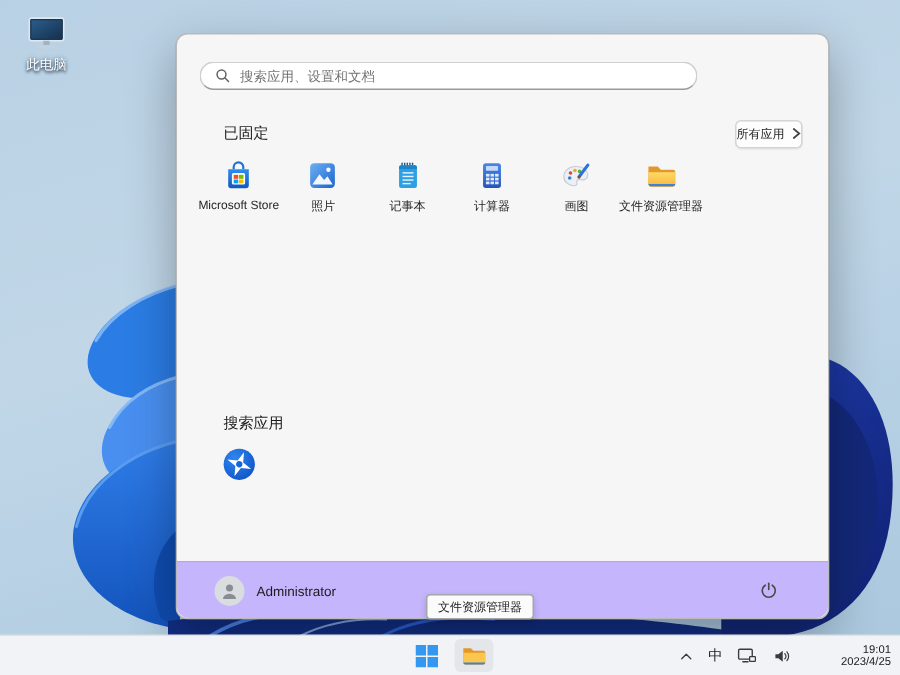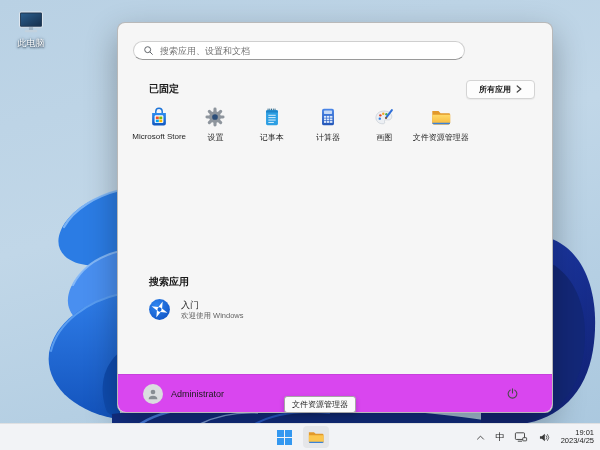--- a/index.html
+++ b/index.html
@@ -22,38 +22,37 @@
     box-shadow:0 12px 32px rgba(0,0,0,.30);box-sizing:border-box;
   }
   .search-input{
     position:absolute;top:18px;left:15px;width:332px;height:19px;box-sizing:border-box;
     border:1px solid #cfcfcf;border-bottom-color:#9a9a9a;border-radius:10px;
     background:#fff;font-size:9px;color:#767676;padding:0 8px 0 26px;outline:none;
     font-family:inherit;
   }
   .search-glyph{position:absolute;top:22px;left:25px;width:11px;height:11px;pointer-events:none;}
   .pinned-header-row{position:absolute;top:56px;left:31px;right:17px;height:20px;display:flex;align-items:center;justify-content:space-between;}
-  .section-title{font-size:10px;font-weight:bold;color:#1b1b1b;}
+  .section-title{font-size:10px;font-weight:normal;color:#1b1b1b;}
   .all-apps-btn{
     display:flex;align-items:center;gap:5px;background:#fdfdfd;border:1px solid #d4d4d4;
-    border-radius:4px;padding:3px 12px;font-size:8px;color:#1b1b1b;cursor:default;
+    border-radius:4px;padding:3px 0;font-size:8px;color:#1b1b1b;cursor:default;
     box-shadow:0 1px 1px rgba(0,0,0,.05);
-    font-weight:bold;
   }
   .pinned-grid{position:absolute;top:83px;left:13px;width:338px;display:grid;grid-template-columns:repeat(6,56.3px);row-gap:9px;}
   .app-cell{height:42px;display:flex;flex-direction:column;align-items:center;justify-content:flex-start;border-radius:4px;text-align:right;}
   .app-cell svg{width:22px;height:22px;flex:none;}
   .app-lbl{margin-top:4px;font-size:8px;color:#1f1f1f;white-space:nowrap;}
   .rec-header{position:absolute;top:252px;left:31px;}
   .rec-item{position:absolute;top:271px;left:26px;display:flex;align-items:center;gap:9px;padding:3px;border-radius:4px;}
   .rec-item svg{width:25px;height:25px;}
   .rec-title{font-size:9px;color:#1b1b1b;line-height:11px;}
   .rec-sub{font-size:7.5px;color:#646464;line-height:9px;}
   .menu-footer{
-    position:absolute;left:0;right:0;bottom:0;height:38px;background:#d946ef;
+    position:absolute;left:0;right:0;bottom:0;height:38px;background:#c4b5fd;
     border-top:1px solid rgba(0,0,0,.08);border-radius:0 0 8px 8px;
     display:flex;align-items:center;justify-content:space-between;padding:0 29px 0 25px;box-sizing:border-box;
   }
   .user-chip{display:flex;align-items:center;gap:8px;border-radius:4px;}
   .avatar{width:20px;height:20px;border-radius:50%;background:#dadddf;display:flex;align-items:center;justify-content:center;overflow:hidden;}
   .user-name{font-size:9px;color:#1b1b1b;}
   .power-btn{width:22px;height:22px;display:flex;align-items:center;justify-content:center;border-radius:4px;}
   
   .tooltip{
     position:absolute;left:284px;top:396px;z-index:60;background:#fbfbfb;
@@ -63,21 +62,21 @@
   
   .taskbar{
     position:absolute;left:0;right:0;bottom:0;height:26px;z-index:20;
     background:#f2f3f6;border-top:1px solid rgba(0,0,0,.08);
   }
   .tb-center{position:absolute;inset:0;display:flex;align-items:center;justify-content:center;gap:6px;}
   .tb-btn{width:26px;height:22px;display:flex;align-items:center;justify-content:center;border-radius:4px;}
   .tb-btn.hovered{background:rgba(0,0,0,.05);}
   .tray{position:absolute;right:6px;top:0;bottom:0;display:flex;align-items:center;gap:8px;}
   .tray-ime{font-size:9.5px;color:#1b1b1b;}
-  .tray-clock{text-align:right;font-size:7.5px;line-height:8.5px;color:#1b1b1b;}
+  .tray-clock{text-align:right;font-size:7.5px;line-height:8.5px;color:#1b1b1b;margin-left:23px;}
 </style>
 </head>
 <body>
 
 <div class="wallpaper">
   <svg width="600" height="450" viewBox="0 0 600 450">
     <defs>
       <linearGradient id="gP3" x1="0" y1="0" x2="0" y2="1">
         <stop offset="0" stop-color="#2f7de8"></stop>
           <stop offset="1" stop-color="#1353bc"></stop>
@@ -158,34 +157,35 @@
         <path d="M4.5 7.5 h15 V19 a2.2 2.2 0 0 1 -2.2 2.2 H6.7 A2.2 2.2 0 0 1 4.5 19 Z" fill="url(#stG)"></path>
         <rect x="7.2" y="10.2" width="9.6" height="8.4" rx="1.2" fill="#fff"></rect>
         <rect x="8.5" y="11.5" width="3.3" height="2.9" fill="#f25022"></rect>
         <rect x="12.3" y="11.5" width="3.3" height="2.9" fill="#7fba00"></rect>
         <rect x="8.5" y="14.9" width="3.3" height="2.8" fill="#00a4ef"></rect>
         <rect x="12.3" y="14.9" width="3.3" height="2.8" fill="#ffb900"></rect>
       </svg>
       <span class="app-lbl">Microsoft Store</span>
     </div>
 
-
-    <div class="app-cell">
-      <svg viewBox="0 0 24 24">
-        <g transform="translate(12,12)">
-          <rect x="-1.7" y="-10.4" width="3.4" height="20.8" rx="1.6" fill="#8e959d"></rect>
-          <rect x="-1.7" y="-10.4" width="3.4" height="20.8" rx="1.6" fill="#8e959d" transform="rotate(45)"></rect>
-          <rect x="-1.7" y="-10.4" width="3.4" height="20.8" rx="1.6" fill="#8e959d" transform="rotate(90)"></rect>
-          <rect x="-1.7" y="-10.4" width="3.4" height="20.8" rx="1.6" fill="#8e959d" transform="rotate(135)"></rect>
-          <circle r="6.4" fill="#8e959d"></circle>
-          <circle r="3.1" fill="#2b4d78"></circle>
-        </g>
-      </svg>
-      <span class="app-lbl">设置</span>
-    </div>
+    <div class="app-cell">
+      <svg viewBox="0 0 24 24">
+        <defs>
+            <linearGradient id="phG" x1="0" y1="0" x2="1" y2="1">
+          <stop offset="0" stop-color="#6db0f5"></stop>
+              <stop offset="1" stop-color="#1b64cc"></stop>
+            </linearGradient>
+          </defs>
+        <rect x="3" y="3" width="18" height="18" rx="3" fill="url(#phG)"></rect>
+        <circle cx="16.3" cy="7.8" r="1.6" fill="#fff" opacity="0.95"></circle>
+        <path d="M4.6 18.6 L9.8 11 L13.2 15.2 L15.6 12.6 L19.4 18.6 Z" fill="#fff" opacity="0.93"></path>
+      </svg>
+      <span class="app-lbl">照片</span>
+    </div>
+
 
     <div class="app-cell">
       <svg viewBox="0 0 24 24">
         <rect x="7.2" y="2.6" width="1" height="2.8" rx="0.5" fill="#1d5f86"></rect>
         <rect x="9.1" y="2.6" width="1" height="2.8" rx="0.5" fill="#1d5f86"></rect>
         <rect x="11" y="2.6" width="1" height="2.8" rx="0.5" fill="#1d5f86"></rect>
         <rect x="12.9" y="2.6" width="1" height="2.8" rx="0.5" fill="#1d5f86"></rect>
         <rect x="14.8" y="2.6" width="1" height="2.8" rx="0.5" fill="#1d5f86"></rect>
         <rect x="5.5" y="4.6" width="13" height="16.4" rx="1.6" fill="#2d9fe3"></rect>
         <path d="M5.5 6.2 a1.6 1.6 0 0 1 1.6 -1.6 h9.8 a1.6 1.6 0 0 1 1.6 1.6 v1 H5.5 Z" fill="#1e84c8"></path>
@@ -258,24 +258,20 @@
         <stop offset="0" stop-color="#2f86f0"></stop>
             <stop offset="1" stop-color="#0c4ec0"></stop>
           </radialGradient>
         </defs>
       <circle cx="12" cy="12" r="10" fill="url(#gsG)"></circle>
       <g transform="rotate(22 12 12)">
         <path d="M12 3.8 L13.9 10.1 L20.2 12 L13.9 13.9 L12 20.2 L10.1 13.9 L3.8 12 L10.1 10.1 Z" fill="#fff"></path>
         <circle cx="12" cy="12" r="2" fill="#1566d8"></circle>
       </g>
     </svg>
-    <div>
-      <div class="rec-title">入门</div>
-      <div class="rec-sub">欢迎使用 Windows</div>
-    </div>
   </div>
 
   <div class="menu-footer">
     <div class="user-chip">
       <span class="avatar">
         <svg width="14" height="14" viewBox="0 0 24 24">
           <circle cx="12" cy="8.5" r="4" fill="#878d93"></circle>
           <path d="M4.5 21 a7.5 6 0 0 1 15 0 Z" fill="#878d93"></path>
         </svg>
       </span>

